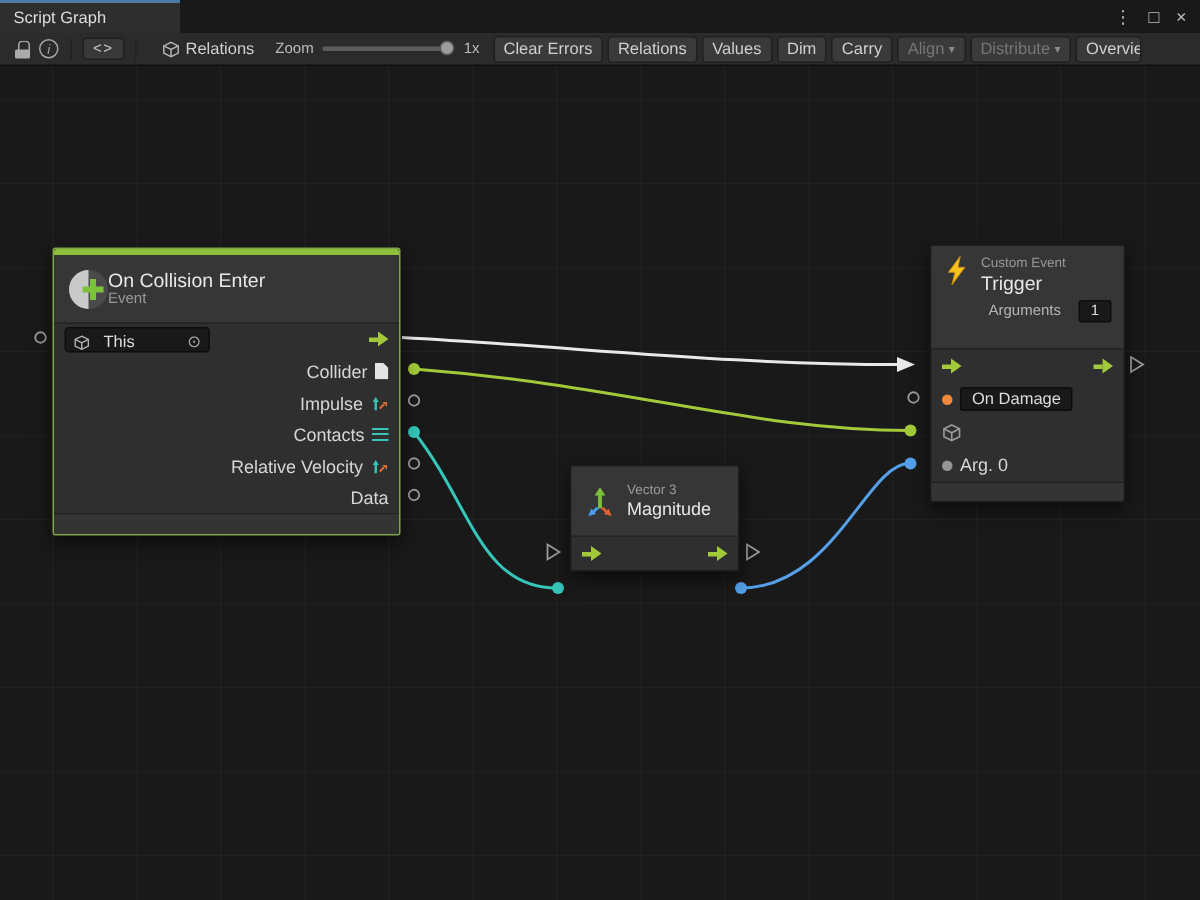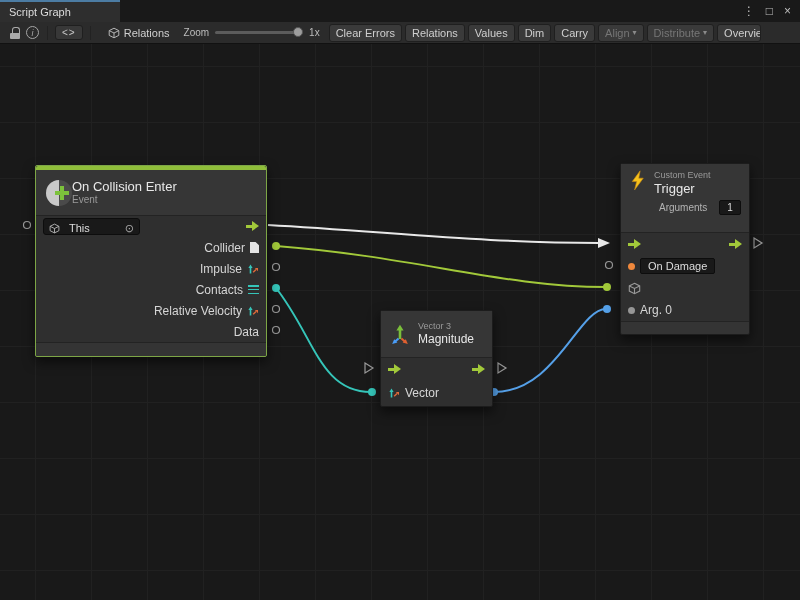--- a/index.html
+++ b/index.html
@@ -262,31 +262,20 @@
       <span class="ntitles">
         <span class="nover">Vector 3</span>
         <span class="ntitle t12">Magnitude</span>
       </span>
     </div>
     <div class="ndiv"></div>
     <div class="nrow h22 between">
       <span class="ctl-arrow"></span>
       <span class="ctl-arrow"></span>
     </div>
-    <div class="nrow h26">
-      <span class="ico-flex">
-        <svg width="12" height="12" viewBox="0 0 12 12">
-          <path d="M3.5 10.5 V4" stroke="#35c5b9" stroke-width="1.6" fill="none"></path>
-          <path d="M1.4 5 L3.5 1.6 L5.6 5 Z" fill="#35c5b9"></path>
-          <path d="M6.2 9.3 L9 6.5" stroke="#e06a3a" stroke-width="1.4" fill="none"></path>
-          <path d="M7.8 5 L11 5 L11 8.2 Z" fill="#e06a3a"></path>
-        </svg>
-        <span class="plabel">Vector</span>
-      </span>
-    </div>
   </div>
 
   <div class="node" style="left:620px;top:119px;width:130px">
     <div class="nheader col">
       <div class="hrow">
         <svg width="17" height="21" viewBox="0 0 16 20">
           <path d="M10.5 0.8 L3 11 H7.2 L5.2 19 L13.5 7.8 H9.2 Z" fill="#f6c21c" stroke="#c98a12" stroke-width="0.6"></path>
         </svg>
         <span class="ntitles">
           <span class="nover">Custom Event</span>

